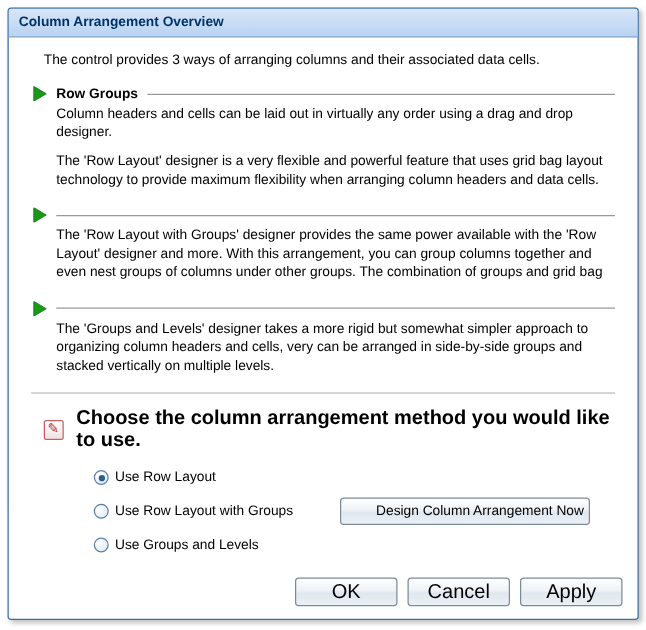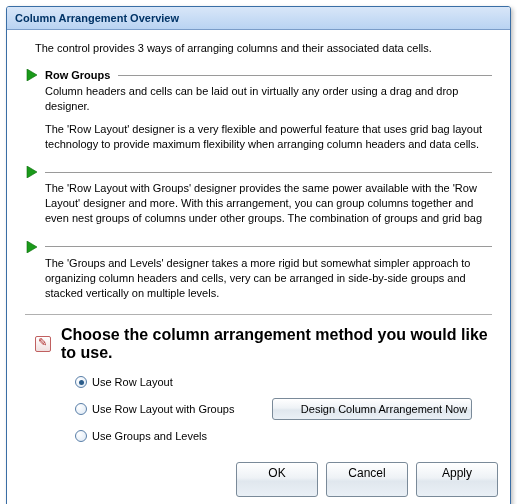--- a/index.html
+++ b/index.html
@@ -146,25 +146,25 @@
     padding-left: 24px;
   }
   .button-row {
     display: flex;
     justify-content: flex-end;
     gap: 8px;
     padding: 10px 12px 10px 0;
   }
   .btn {
     min-width: 82px;
-    height: 35px;
+    height: 23px;
     border: 1px solid #7a8a99;
     border-radius: 3px;
     background: linear-gradient(to bottom,#ffffff,#eef2f6 45%,#e0e7ee 55%,#eaf0f6);
-    font-size: 12px;
+    font-size: 16px;
     text-align: center;
     line-height: 21px;
     cursor: default;
   }
 </style>
 </head>
 <body>
 
 <div class="dialog">
 

